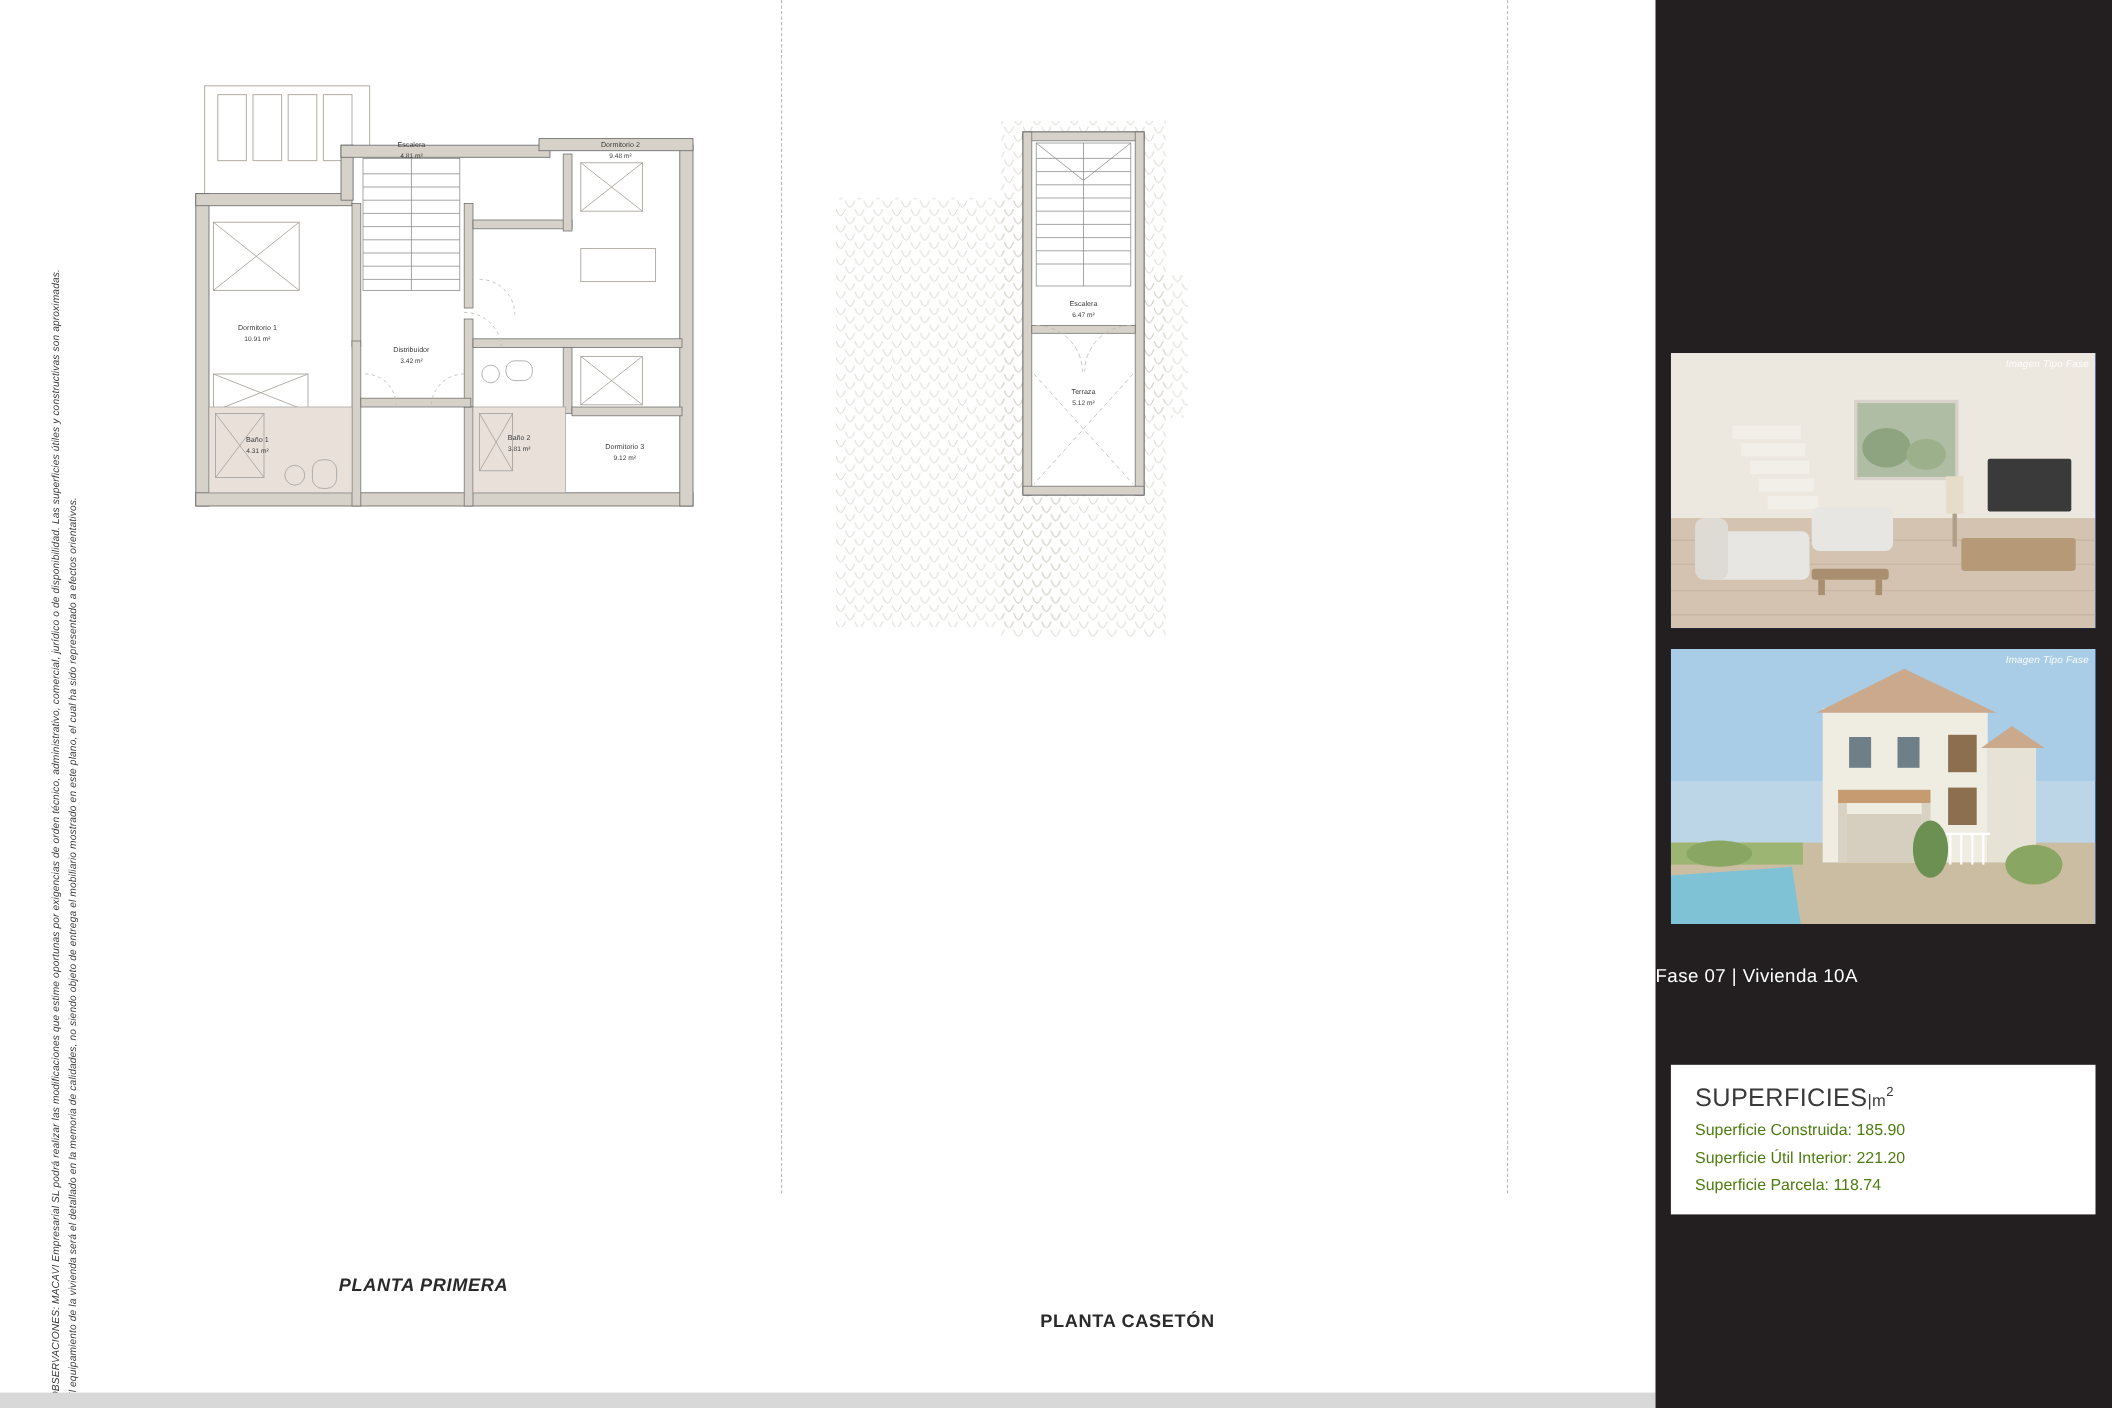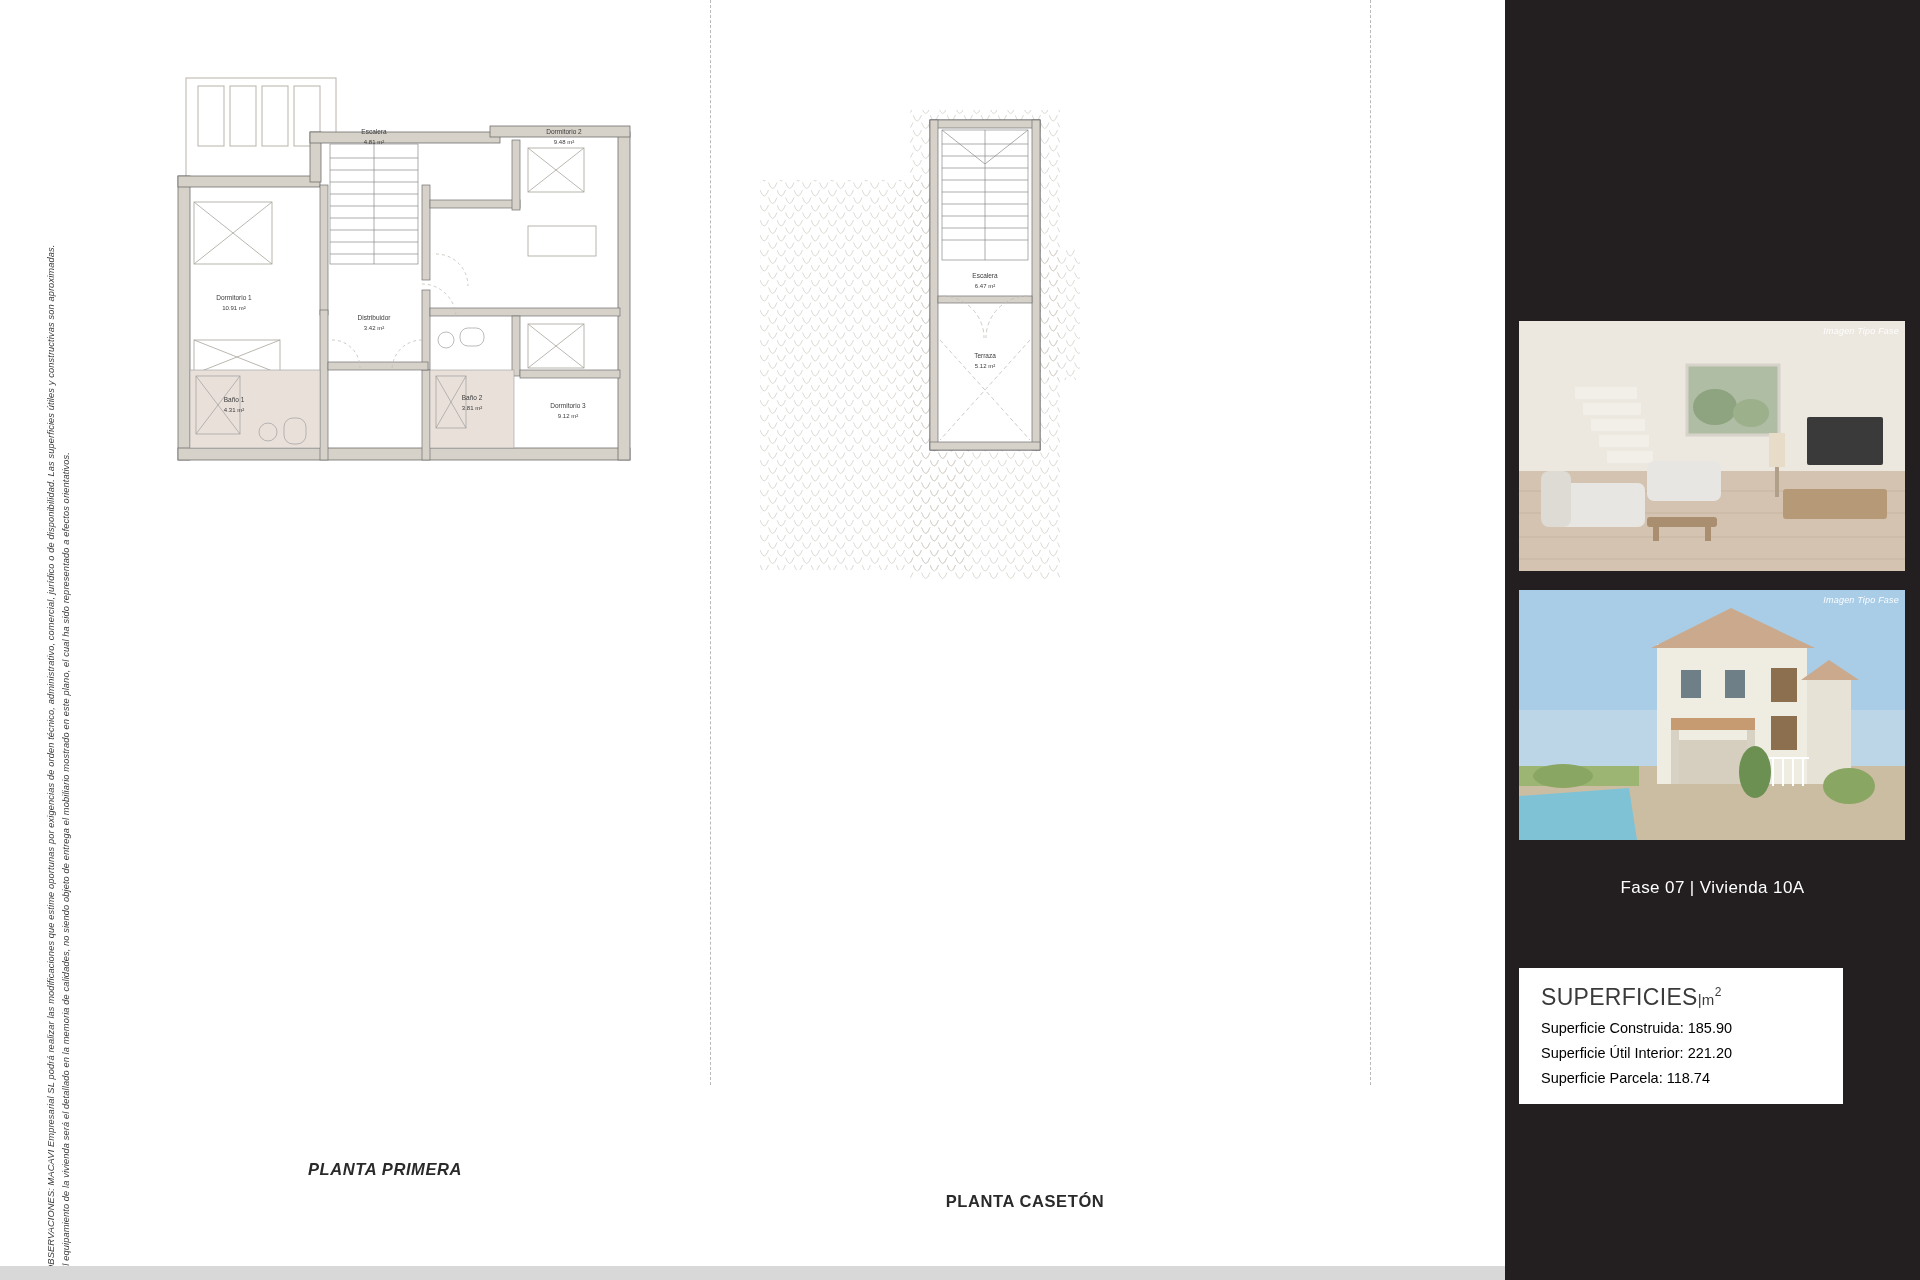--- a/index.html
+++ b/index.html
@@ -40,30 +40,30 @@
     position:absolute;right:0;top:0;width:415px;height:1280px;background:#231f20;
   }
   .photo{
     position:absolute;left:14px;width:386px;background:#3b82f6;overflow:hidden;
   }
   .photo .tag{
     position:absolute;right:6px;top:5px;color:#fff;font-size:9px;font-style:italic;
     letter-spacing:.2px;opacity:.95;
   }
   .phase-line{
-    position:absolute;left:0;width:415px;text-align:center;color:#ffffff;
+    position:absolute;left:0;width:415px;color:#ffffff;
     font-size:17px;letter-spacing:.4px;
   }
   .surf-box{
-    position:absolute;left:14px;width:324px;background:#ffffff;padding:16px 0 18px 0;
+    position:absolute;left:14px;width:386px;background:#ffffff;padding:16px 0 18px 0;
   }
   .surf-title{font-size:23px;color:#3a3a3a;letter-spacing:.3px;padding-left:22px;font-weight:400;}
   .surf-title sup{font-size:12px;}
   .surf-title .unit{font-size:15px;}
-  .surf-row{font-size:14.5px;color:#000000;padding-left:22px;margin-top:9px;}
+  .surf-row{font-size:14.5px;color:#4d7c0f;padding-left:22px;margin-top:9px;}
 
   
   .bottom-strip{position:absolute;left:0;bottom:0;width:1505px;height:14px;background:#d8d8d8;}
 
   
   .art{position:absolute;left:0;top:0;width:100%;height:100%;}
 </style>
 </head>
 <body>
 

